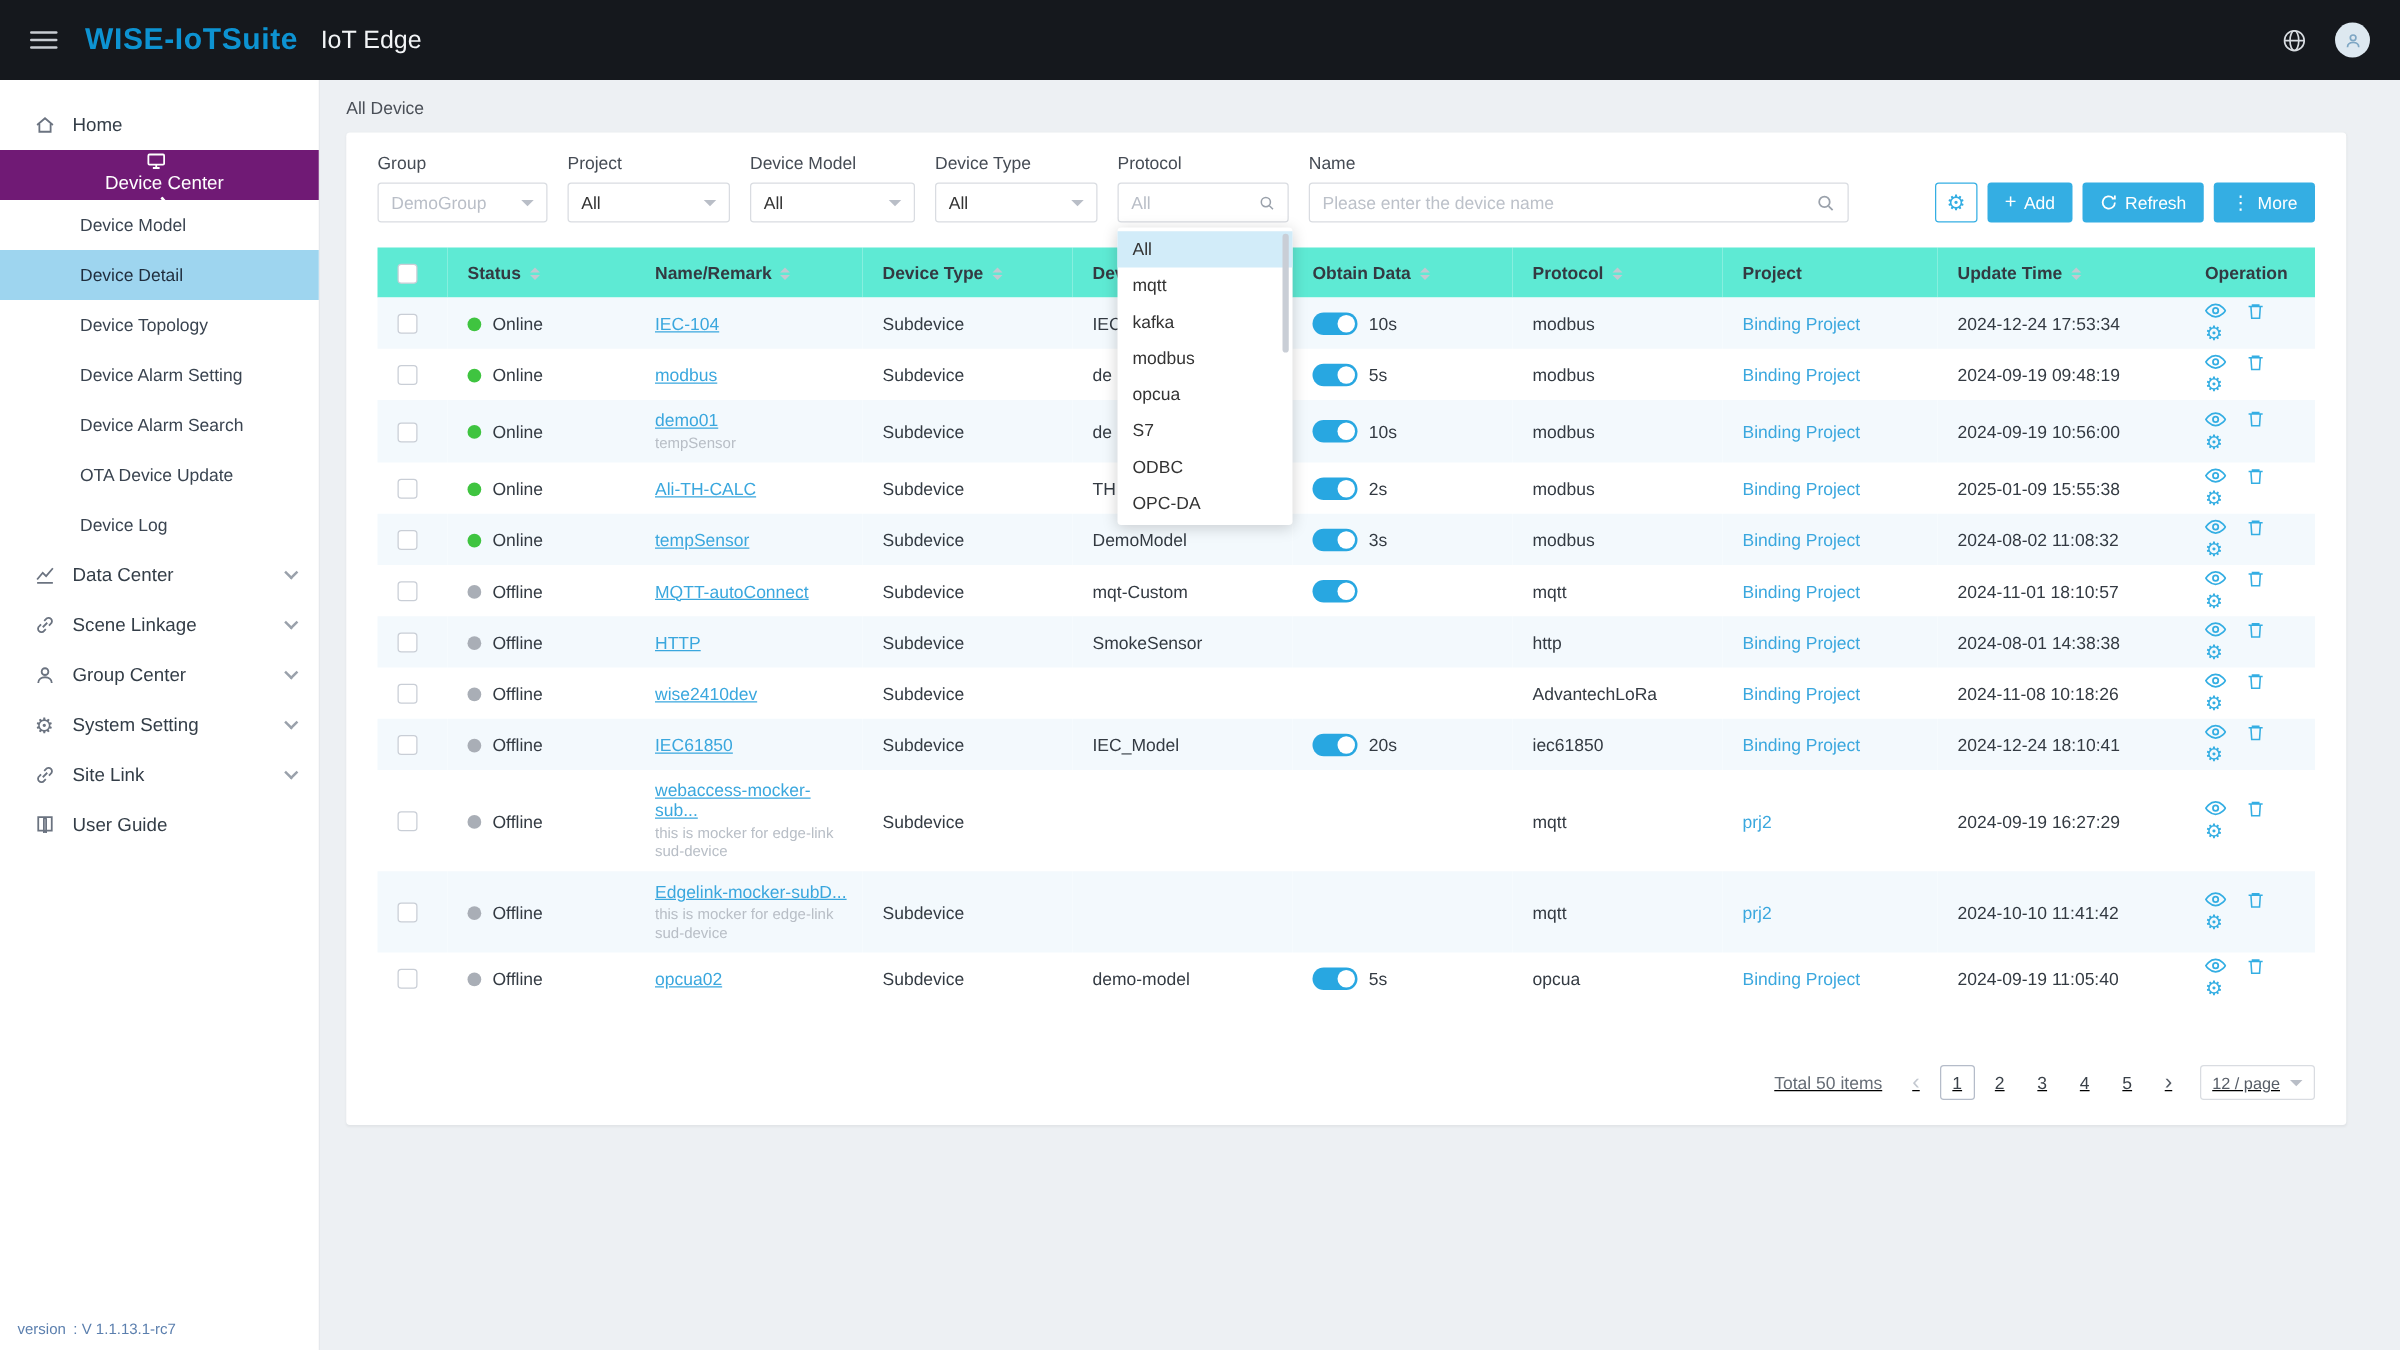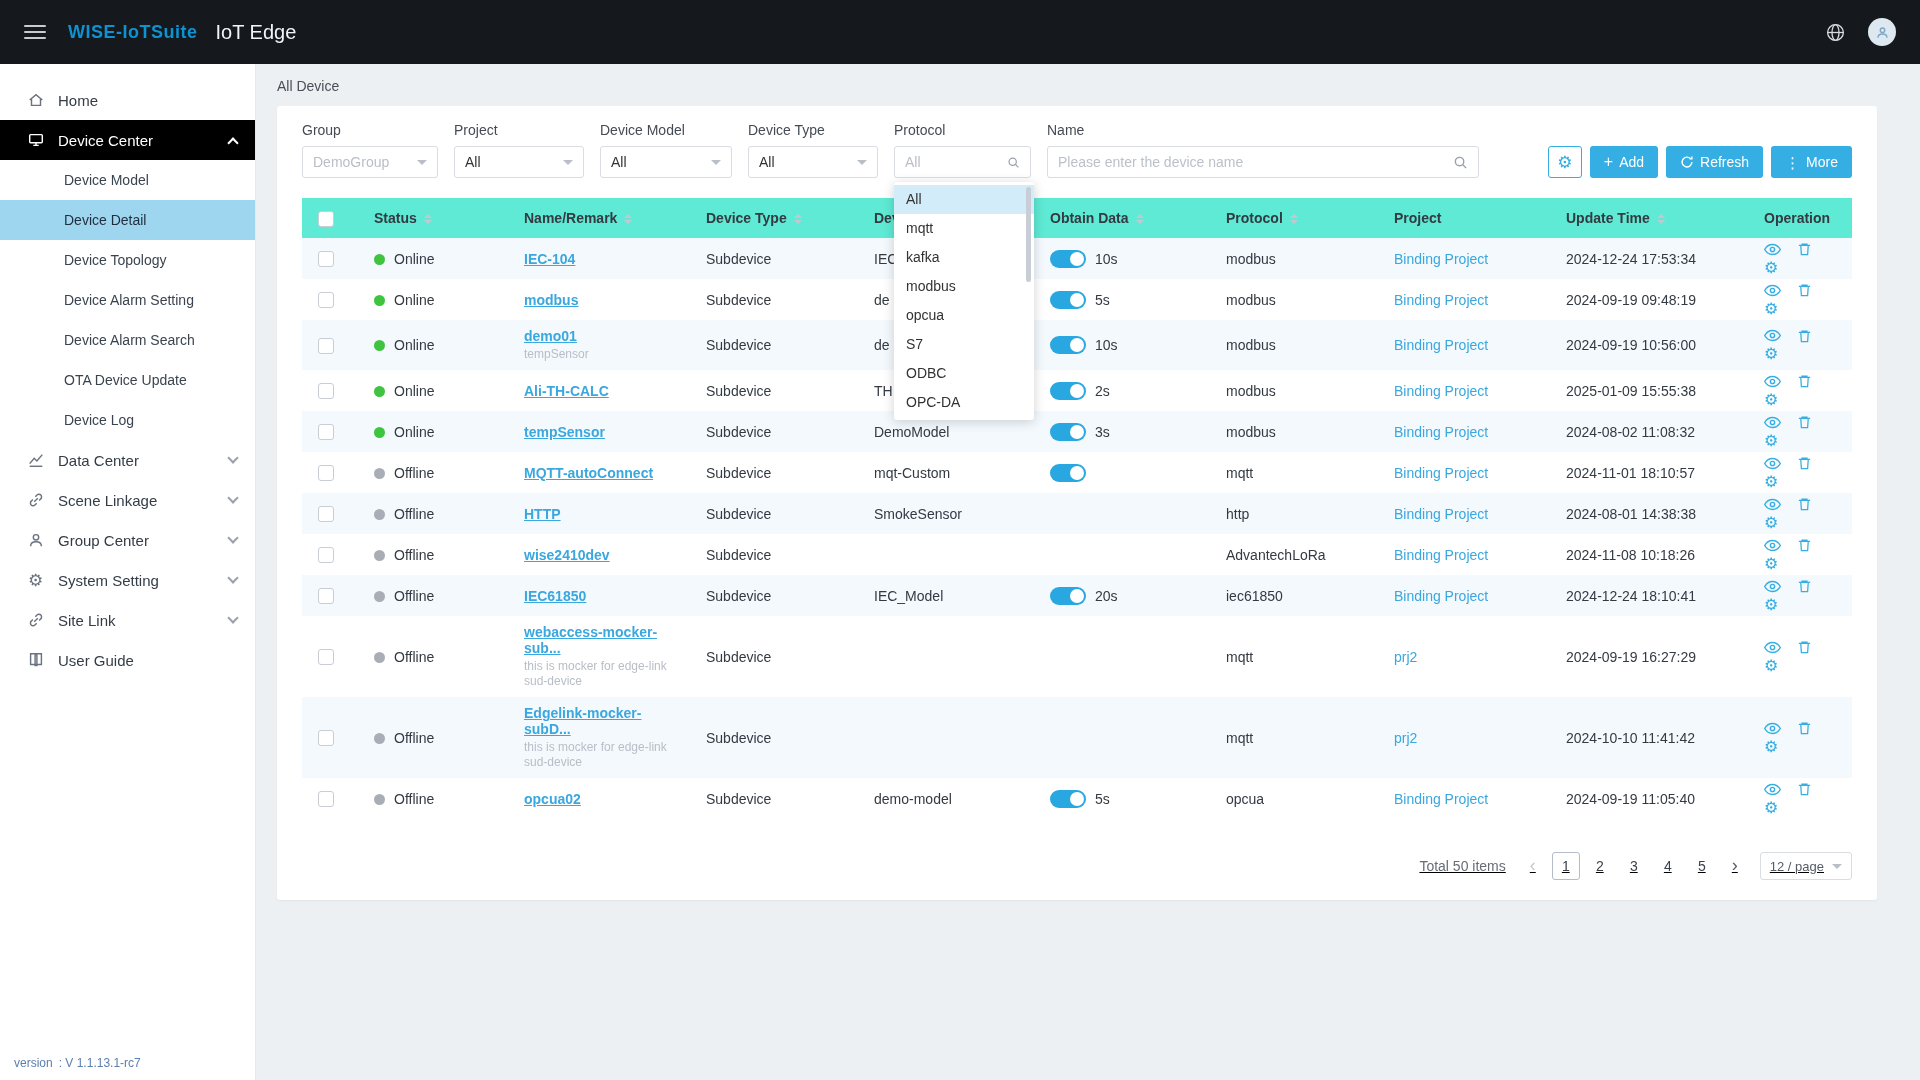--- a/index.html
+++ b/index.html
@@ -2,32 +2,32 @@
 <html><head>
 <meta charset="utf-8">
 <style>
   * { margin:0; padding:0; box-sizing:border-box; }
   html,body { width:1920px; height:1080px; overflow:hidden; font-family:"Liberation Sans", sans-serif; background:#edf0f3; }
 
   
   .topbar { position:absolute; top:0; left:0; width:1920px; height:64px; background:#15181d; display:flex; align-items:center; padding:0 24px; z-index:100; }
   .hamburger { width:22px; display:flex; flex-direction:column; gap:4px; margin-right:22px; cursor:pointer; }
   .hamburger span { display:block; height:2px; background:#c8ccd2; border-radius:1px; }
-  .logo { font-size:18px; font-weight:bold; color:#0d93d2; letter-spacing:0.5px; }
+  .logo { font-size:24px; font-weight:bold; color:#0d93d2; letter-spacing:0.5px; }
   .product { font-size:20px; color:#f2f4f6; margin-left:18px; }
   .topbar-right { margin-left:auto; display:flex; align-items:center; gap:22px; }
   .avatar { width:28px; height:28px; border-radius:50%; background:#dde8f0; display:flex; align-items:center; justify-content:center; cursor:pointer; }
 
   
   .sidebar { position:absolute; top:64px; left:0; width:256px; bottom:0; background:#ffffff; border-right:1px solid #e5e8ec; z-index:50; }
   .nav { padding-top:16px; }
   .nav-item { height:40px; display:flex; align-items:center; padding:0 18px 0 26px; font-size:15px; color:#333d47; cursor:pointer; }
   .nav-item .nav-icon { width:19px; height:19px; margin-right:13px; color:#6b7380; display:inline-flex; align-items:center; justify-content:center; }
   .nav-item .nav-label { flex:1; }
-  .nav-item.active { background:#000000; color:#ffffff; }
+  .nav-item.active { background:#701a75; color:#ffffff;flex-direction:column; }
   .nav-item.active .nav-icon { color:#ffffff; }
   .nav-chev { width:8px; height:8px; border-right:2px solid #9aa1ab; border-bottom:2px solid #9aa1ab; transform:rotate(45deg); margin-top:-4px; }
   .nav-item.active .nav-chev { border-color:#ffffff; transform:rotate(-135deg); margin-top:5px; }
   .sub-item { height:40px; display:flex; align-items:center; padding-left:64px; font-size:14px; color:#3a4450; cursor:pointer; }
   .sub-item.selected { background:#9ed5ef; color:#1f2d3d; }
   .version { position:absolute; bottom:10px; left:14px; font-size:12px; color:#5b7fae; }
   .version .v-label { color:#5b7fae; margin-right:6px; }
 
   
   .main { position:absolute; top:64px; left:256px; right:0; bottom:0; background:#edf0f3; }
@@ -67,21 +67,21 @@
   .sorter i { display:block; width:0; height:0; border-left:4px solid transparent; border-right:4px solid transparent; }
   .sorter .up { border-bottom:4px solid #c3c8d0; margin-bottom:2px; }
   .sorter .down { border-top:4px solid #c3c8d0; }
   tbody td { height:41px; padding:0 10px 0 16px; font-size:14px; color:#333a42; vertical-align:middle; }
   tbody tr.alt { background:#f3f9fd; }
   .checkbox { display:inline-block; width:16px; height:16px; border:1px solid #c9ced6; border-radius:3px; background:#fff; cursor:pointer; vertical-align:middle; }
   .dot { display:inline-block; width:11px; height:11px; border-radius:50%; margin-right:9px; vertical-align:-1px; }
   .dot.online { background:#3fc440; }
   .dot.offline { background:#a9aeb6; }
   .name-wrap { padding:8px 0; }
-  .dev-link { color:#3aa7de; text-decoration:underline; cursor:pointer;font-weight:bold; }
+  .dev-link { color:#3aa7de; text-decoration:underline; cursor:pointer; }
   .remark { color:#b8bec6; font-size:12px; margin-top:3px; max-width:155px; line-height:15px; }
   .obtain { display:flex; align-items:center; }
   .toggle { position:relative; width:36px; height:18px; border-radius:9px; background:#28a7e1; display:inline-block; cursor:pointer; flex:0 0 auto; }
   .toggle::after { content:''; position:absolute; right:2px; top:2px; width:14px; height:14px; border-radius:50%; background:#fff; }
   .interval { margin-left:9px; }
   .proj-link { color:#3aa7de; cursor:pointer; }
   .col-op .op-icon { color:#34aee3; margin-right:12px; cursor:pointer; display:inline-flex; vertical-align:middle; font-size:16px; }
 
   
   .pagination { position:absolute; right:25px; bottom:20px; display:flex; align-items:center; gap:6px;text-decoration:underline; }

